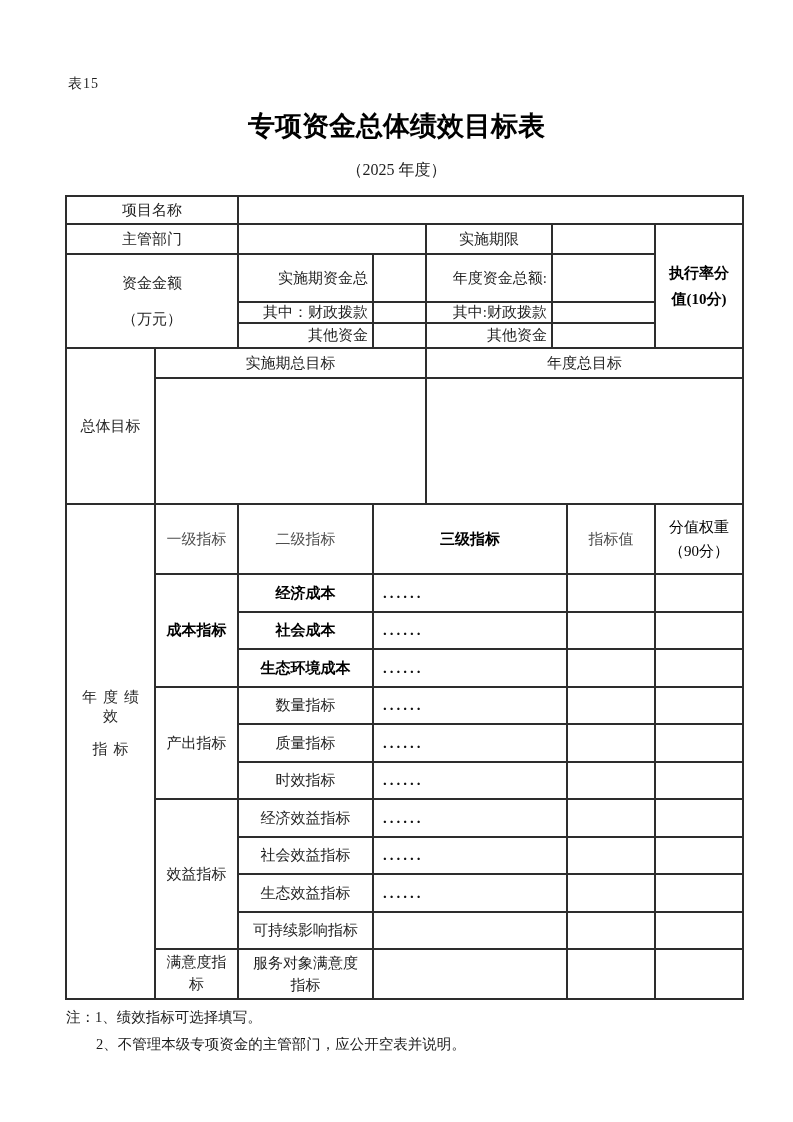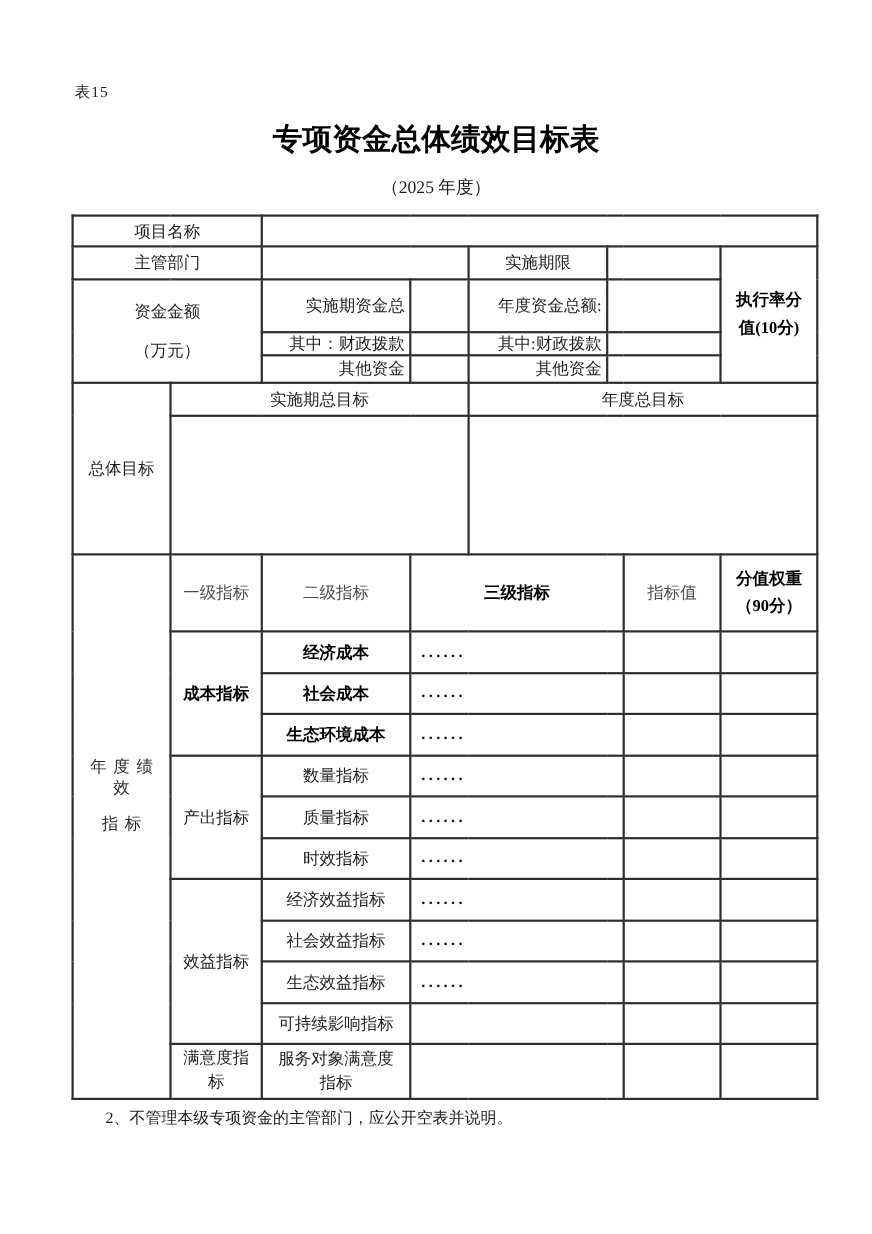--- a/index.html
+++ b/index.html
@@ -44,21 +44,21 @@
   .b{font-weight:bold;color:#000;}
   .gray{color:#4d4d4d;}
   .dots{
     text-align:left;padding-left:9px !important;
     font-weight:bold;color:#111;
     font-size:16px;letter-spacing:3px;
   }
   .amount div{text-align:center;}
   .amount .l2{margin-top:17px;}
   .exec span{display:inline-block;width:64px;line-height:1.75;font-weight:bold;color:#000;}
-  .weight span{display:inline-block;width:68px;line-height:1.6;font-weight:bold;color:#000;}
+  .weight span{display:inline-block;width:68px;line-height:1.6;font-weight:normal;color:#000;}
   .wrap4 span{display:inline-block;width:64px;line-height:1.45;}
   .wrap7 span{display:inline-block;width:106px;line-height:1.5;}
   .indlabel{color:#2a2a2a;}
   .indlabel .inner{display:block;transform:translateY(-28px);text-align:center;letter-spacing:6px;padding-left:6px;}
   .indlabel .inner .l2{margin-top:14px;}
   .notes{
     position:absolute;left:66px;top:1004px;width:640px;
     font-size:14.5px;line-height:27px;color:#1a1a1a;
   }
   .notes .n2{padding-left:30px;}
@@ -221,16 +221,17 @@
         <span>服务对象满意度指标</span>
       </td>
       <td colspan="3"></td>
       <td></td>
       <td></td>
     </tr>
   </tbody>
     </table>
 
   <div class="notes">
+    <div class="n1">注：1、绩效指标可选择填写。</div>
     <div class="n2">2、不管理本级专项资金的主管部门，应公开空表并说明。</div>
   </div>
 
 </div>
 
 </body></html>

